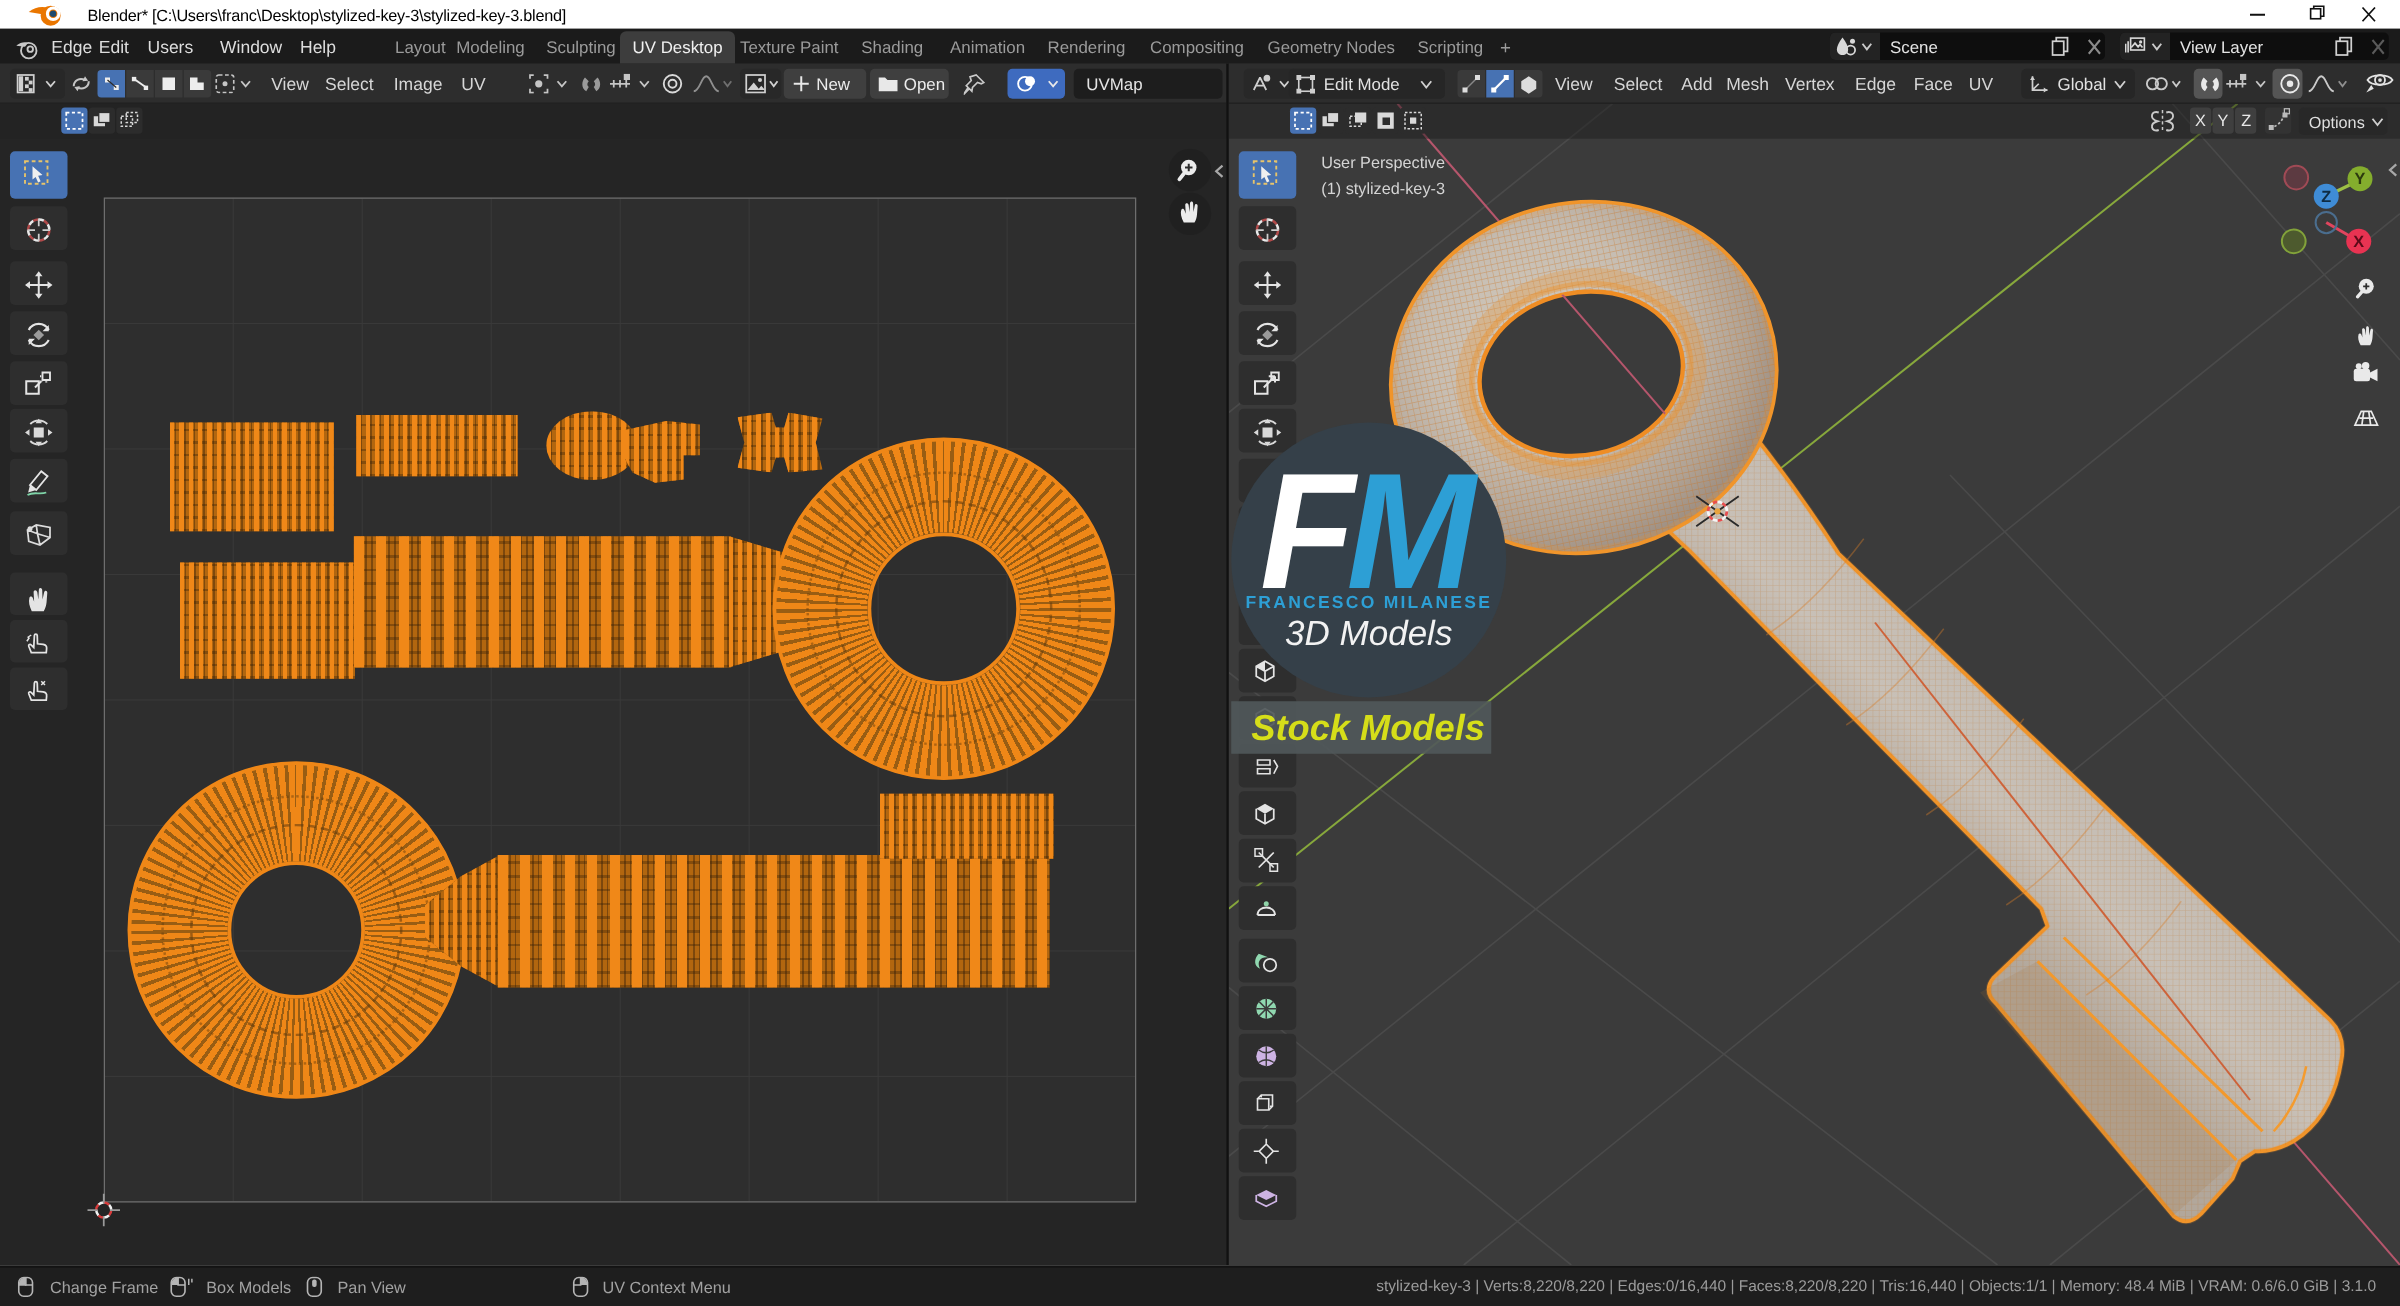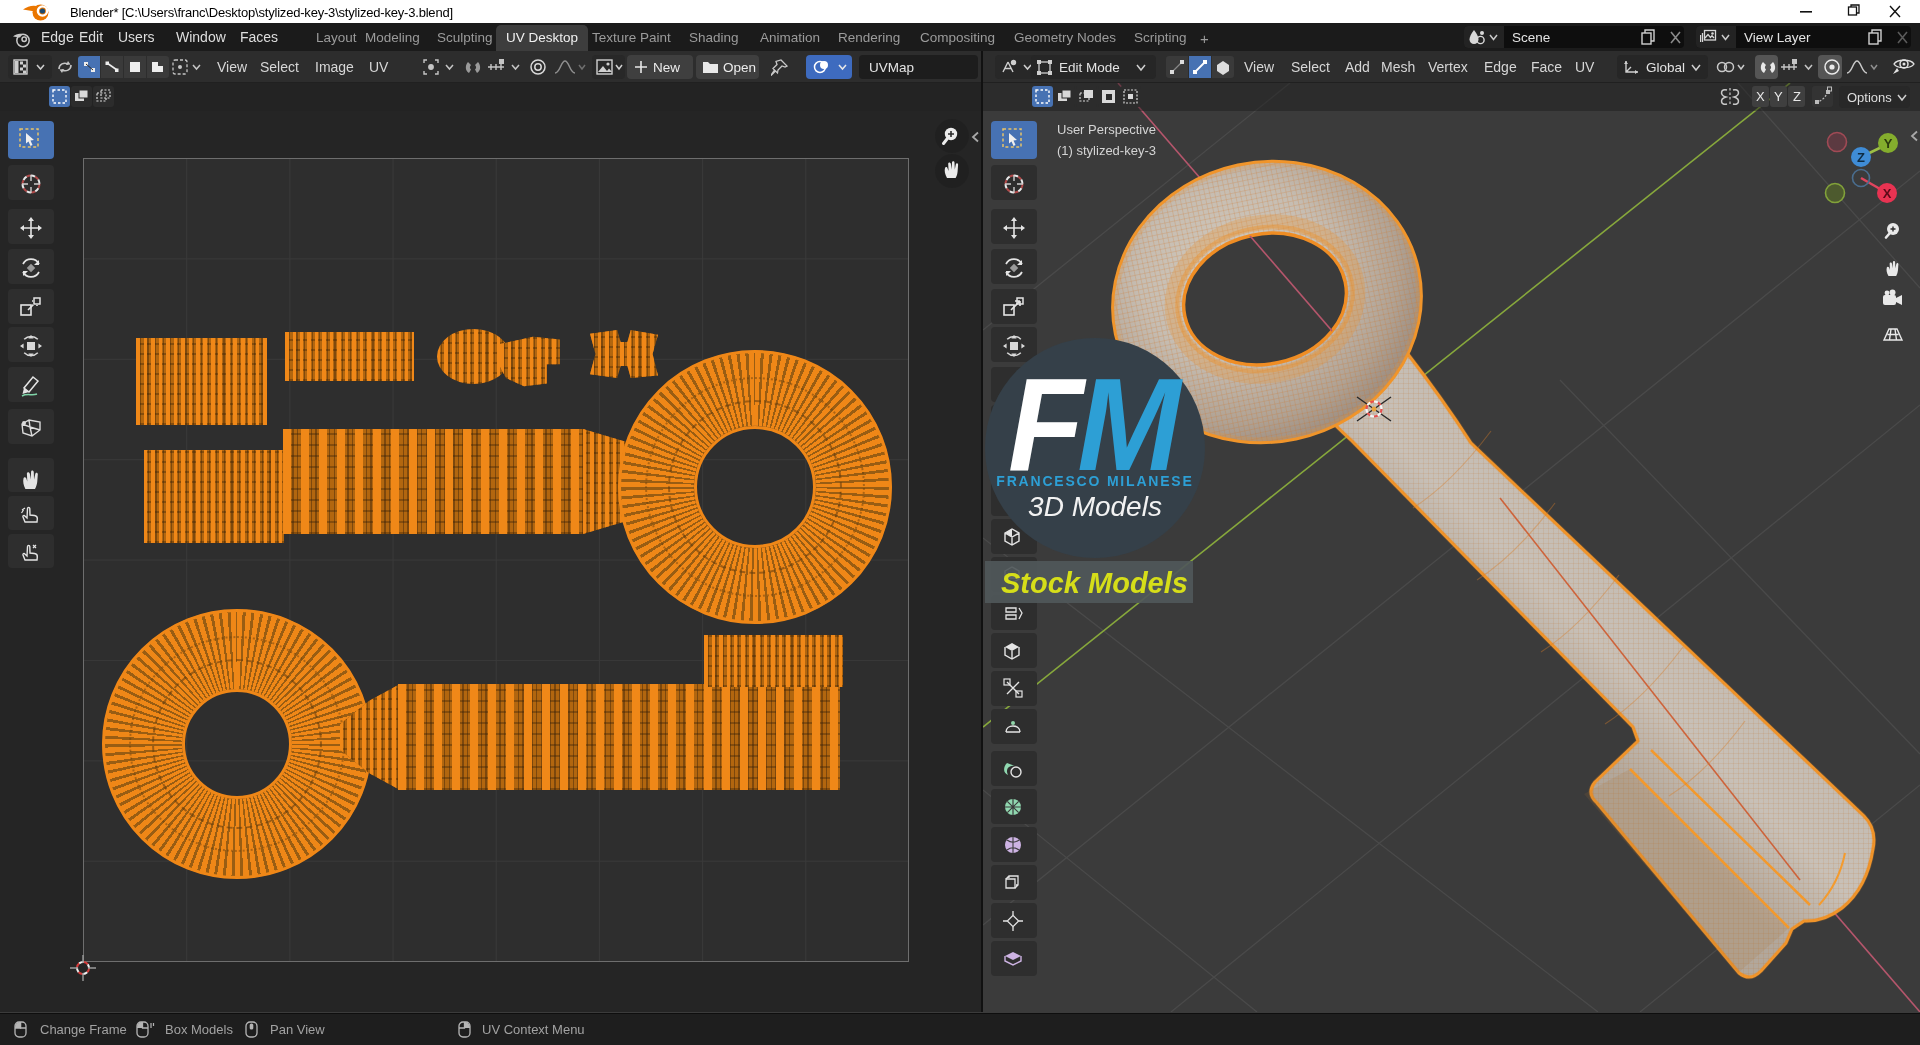--- a/index.html
+++ b/index.html
@@ -63,21 +63,21 @@
     <g stroke="#c8c8c8" fill="none" stroke-width="1.5">
       <circle cx="11" cy="10.5" r="6.2"></circle>
       <circle cx="12.2" cy="9.3" r="2.2"></circle>
       <path d="M1 6.5 C4 4 7.5 3.2 10.5 4.2 L8 7.4 Z" fill="#c8c8c8" stroke="none"></path>
     </g>
   </svg>
   <span class="menuitem" style="left:41px">Edge</span>
   <span class="menuitem" style="left:79px">Edit</span>
   <span class="menuitem" style="left:118px">Users</span>
   <span class="menuitem" style="left:176px">Window</span>
-  <span class="menuitem" style="left:240px">Faces</span>
+  <span class="menuitem" style="left:240px">Help</span>
   <span class="tab" style="left:316px">Layout</span>
   <span class="tab" style="left:365px">Modeling</span>
   <span class="tab" style="left:437px">Sculpting</span>
   <span class="tabactive">UV Desktop</span>
   <span class="tab" style="left:592px">Texture Paint</span>
   <span class="tab" style="left:689px">Shading</span>
   <span class="tab" style="left:760px">Animation</span>
   <span class="tab" style="left:838px">Rendering</span>
   <span class="tab" style="left:920px">Compositing</span>
   <span class="tab" style="left:1014px">Geometry Nodes</span>
@@ -149,20 +149,21 @@
           <rect x="1" y="1" width="11" height="15" rx="4"></rect>
           <path d="M6.5 1 V7 H1"></path>
         </g>
       <path d="M12 7 H6.5 V1 C10 1 12 3.5 12 7 Z" fill="#b5b5b5"></path>
     </g>
   </svg>
   <span class="sbitem" style="left:40px">Change Frame</span>
   <span class="sbitem" style="left:165px">Box Models</span>
   <span class="sbitem" style="left:270px">Pan View</span>
   <span class="sbitem" style="left:482px">UV Context Menu</span>
+  <span class="sbitem" style="left:1101px;font-size:12.4px;color:#9b9b9b">stylized-key-3 | Verts:8,220/8,220 | Edges:0/16,440 | Faces:8,220/8,220 | Tris:16,440 | Objects:1/1 | Memory: 48.4 MiB | VRAM: 0.6/6.0 GiB | 3.1.0</span>
 </div>
 
 <div id="uvwrap">
   <div class="hdr">
 
     <div class="wbtn" style="left:8px;width:44px"></div>
     <svg class="abs" style="left:13px;top:8px" width="34" height="16" viewBox="0 0 34 16">
       <rect x="1" y="1" width="13" height="14" fill="none" stroke="#cfcfcf" stroke-width="1.4"></rect>
       <rect x="2" y="2" width="3.5" height="12" fill="#cfcfcf"></rect>
       <rect x="7" y="2.5" width="3" height="3" fill="#cfcfcf"></rect>

